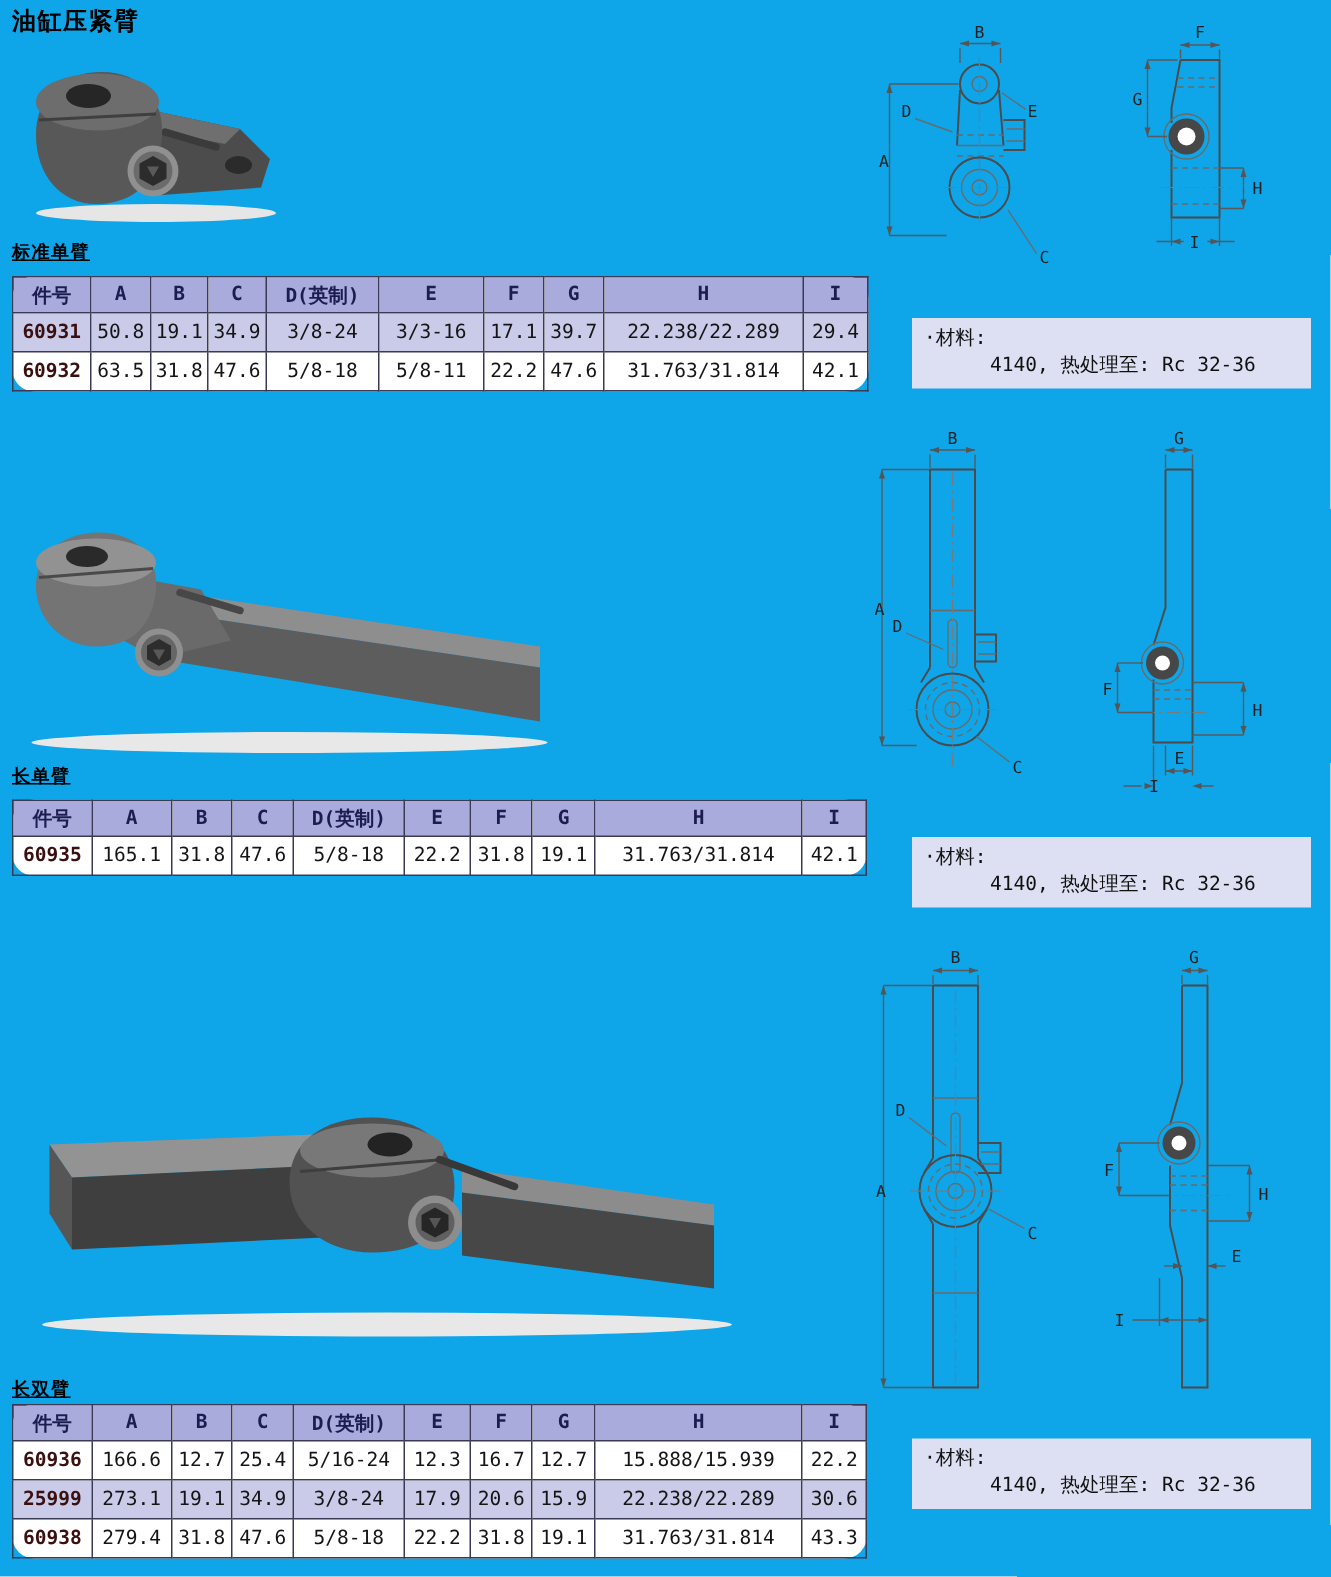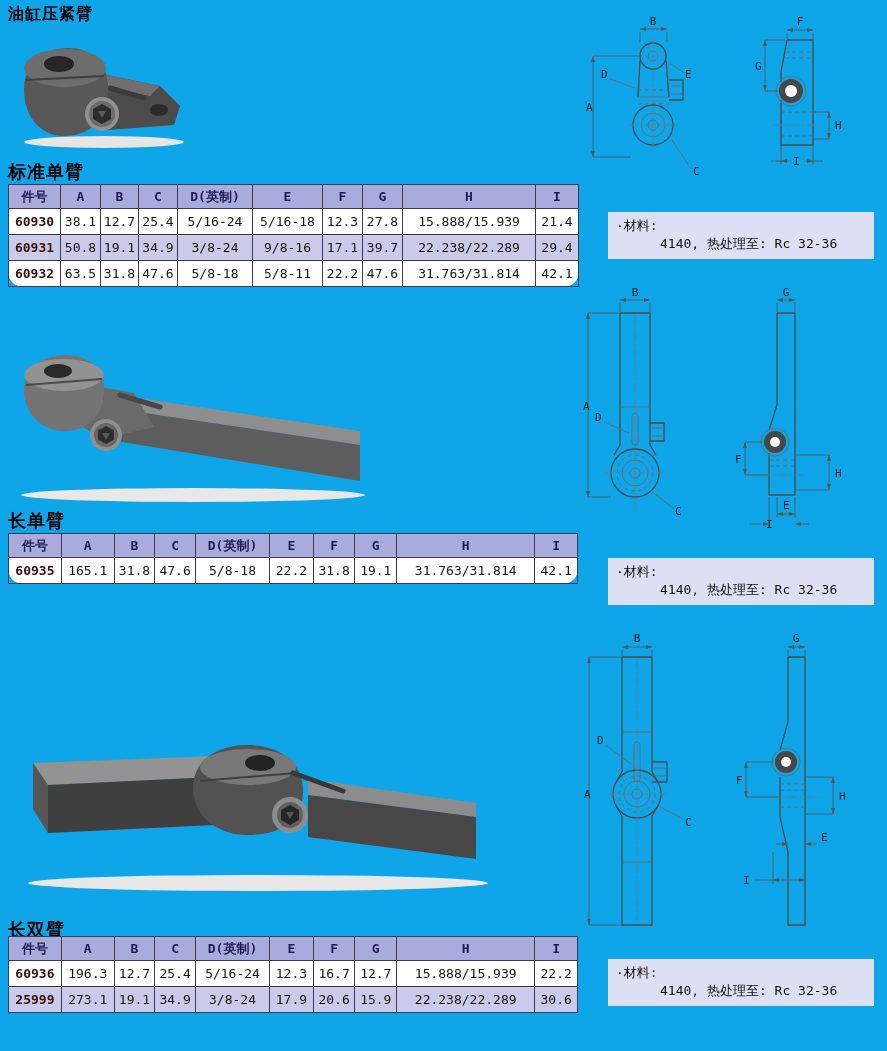--- a/index.html
+++ b/index.html
@@ -1,19 +1,19 @@
 <!DOCTYPE html>
 <html><head>
 <meta charset="utf-8">
 <style>
   html,body{margin:0;padding:0;background:#fff;}
   .page{position:relative;width:887px;height:1051px;background:#0ea5e9;overflow:hidden;
         font-family:"Liberation Sans",sans-serif;color:#000;}
   .page-title{position:absolute;left:8px;top:4px;font-size:16px;font-weight:bold;letter-spacing:1px;}
-  .section-heading{position:absolute;font-size:18px;font-weight:bold;letter-spacing:1px;}
+  .section-heading{position:absolute;font-size:12px;font-weight:bold;letter-spacing:1px;text-decoration:underline;}
   #heading-1{left:8px;top:160px;} #heading-2{left:8px;top:509px;} #heading-3{left:8px;top:918px;}
 
   .spec-table{position:absolute;left:8px;width:570px;border-collapse:collapse;table-layout:fixed;
               font-family:"DejaVu Sans Mono","Liberation Sans",sans-serif;font-size:13px;background:#fff;border-radius:15px;}
   #table-1{top:184px;} #table-2{top:533px;} #table-3{top:936px;}
   .spec-table th,.spec-table td{border:1px solid #3a3a55;text-align:center;padding:0;overflow:hidden;white-space:nowrap;}
   .spec-table th{background:#a9abdd;color:#1c1c50;height:23px;font-weight:bold;}
   .spec-table td{height:25px;color:#141414;}
   .spec-table tr.alt td{background:#c9cbe9;}
   .spec-table td.pn{font-weight:bold;color:#3b0f0f;}
@@ -170,39 +170,27 @@
       <th>C</th>
       <th>D(英制)</th>
       <th>E</th>
       <th>F</th>
       <th>G</th>
       <th>H</th>
       <th>I</th>
     </tr>
       </thead>
     <tbody>
-      <tr>
-        <td class="pn">60930</td>
-        <td>38.1</td>
-        <td>12.7</td>
-        <td>25.4</td>
-        <td>5/16-24</td>
-        <td>5/16-18</td>
-        <td>12.3</td>
-        <td>27.8</td>
-        <td>15.888/15.939</td>
-        <td>21.4</td>
-      </tr>
       <tr class="alt">
         <td class="pn">60931</td>
         <td>50.8</td>
         <td>19.1</td>
         <td>34.9</td>
         <td>3/8-24</td>
-        <td>9/8-16</td>
+        <td>3/3-16</td>
         <td>17.1</td>
         <td>39.7</td>
         <td>22.238/22.289</td>
         <td>29.4</td>
       </tr>
       <tr>
         <td class="pn">60932</td>
         <td>63.5</td>
         <td>31.8</td>
         <td>47.6</td>
@@ -494,21 +482,21 @@
       <th>E</th>
       <th>F</th>
       <th>G</th>
       <th>H</th>
       <th>I</th>
     </tr>
       </thead>
     <tbody>
       <tr>
         <td class="pn">60936</td>
-        <td>196.3</td>
+        <td>166.6</td>
         <td>12.7</td>
         <td>25.4</td>
         <td>5/16-24</td>
         <td>12.3</td>
         <td>16.7</td>
         <td>12.7</td>
         <td>15.888/15.939</td>
         <td>22.2</td>
       </tr>
       <tr class="alt">
@@ -516,20 +504,32 @@
         <td>273.1</td>
         <td>19.1</td>
         <td>34.9</td>
         <td>3/8-24</td>
         <td>17.9</td>
         <td>20.6</td>
         <td>15.9</td>
         <td>22.238/22.289</td>
         <td>30.6</td>
       </tr>
+      <tr>
+        <td class="pn">60938</td>
+        <td>279.4</td>
+        <td>31.8</td>
+        <td>47.6</td>
+        <td>5/8-18</td>
+        <td>22.2</td>
+        <td>31.8</td>
+        <td>19.1</td>
+        <td>31.763/31.814</td>
+        <td>43.3</td>
+      </tr>
     </tbody>
   </table>
   <div class="note" id="note-3">
     <div>·材料:</div>
     <div class="note-indent">4140, 热处理至: Rc 32-36</div>
   </div>
 
 </div>
 
 </body></html>

